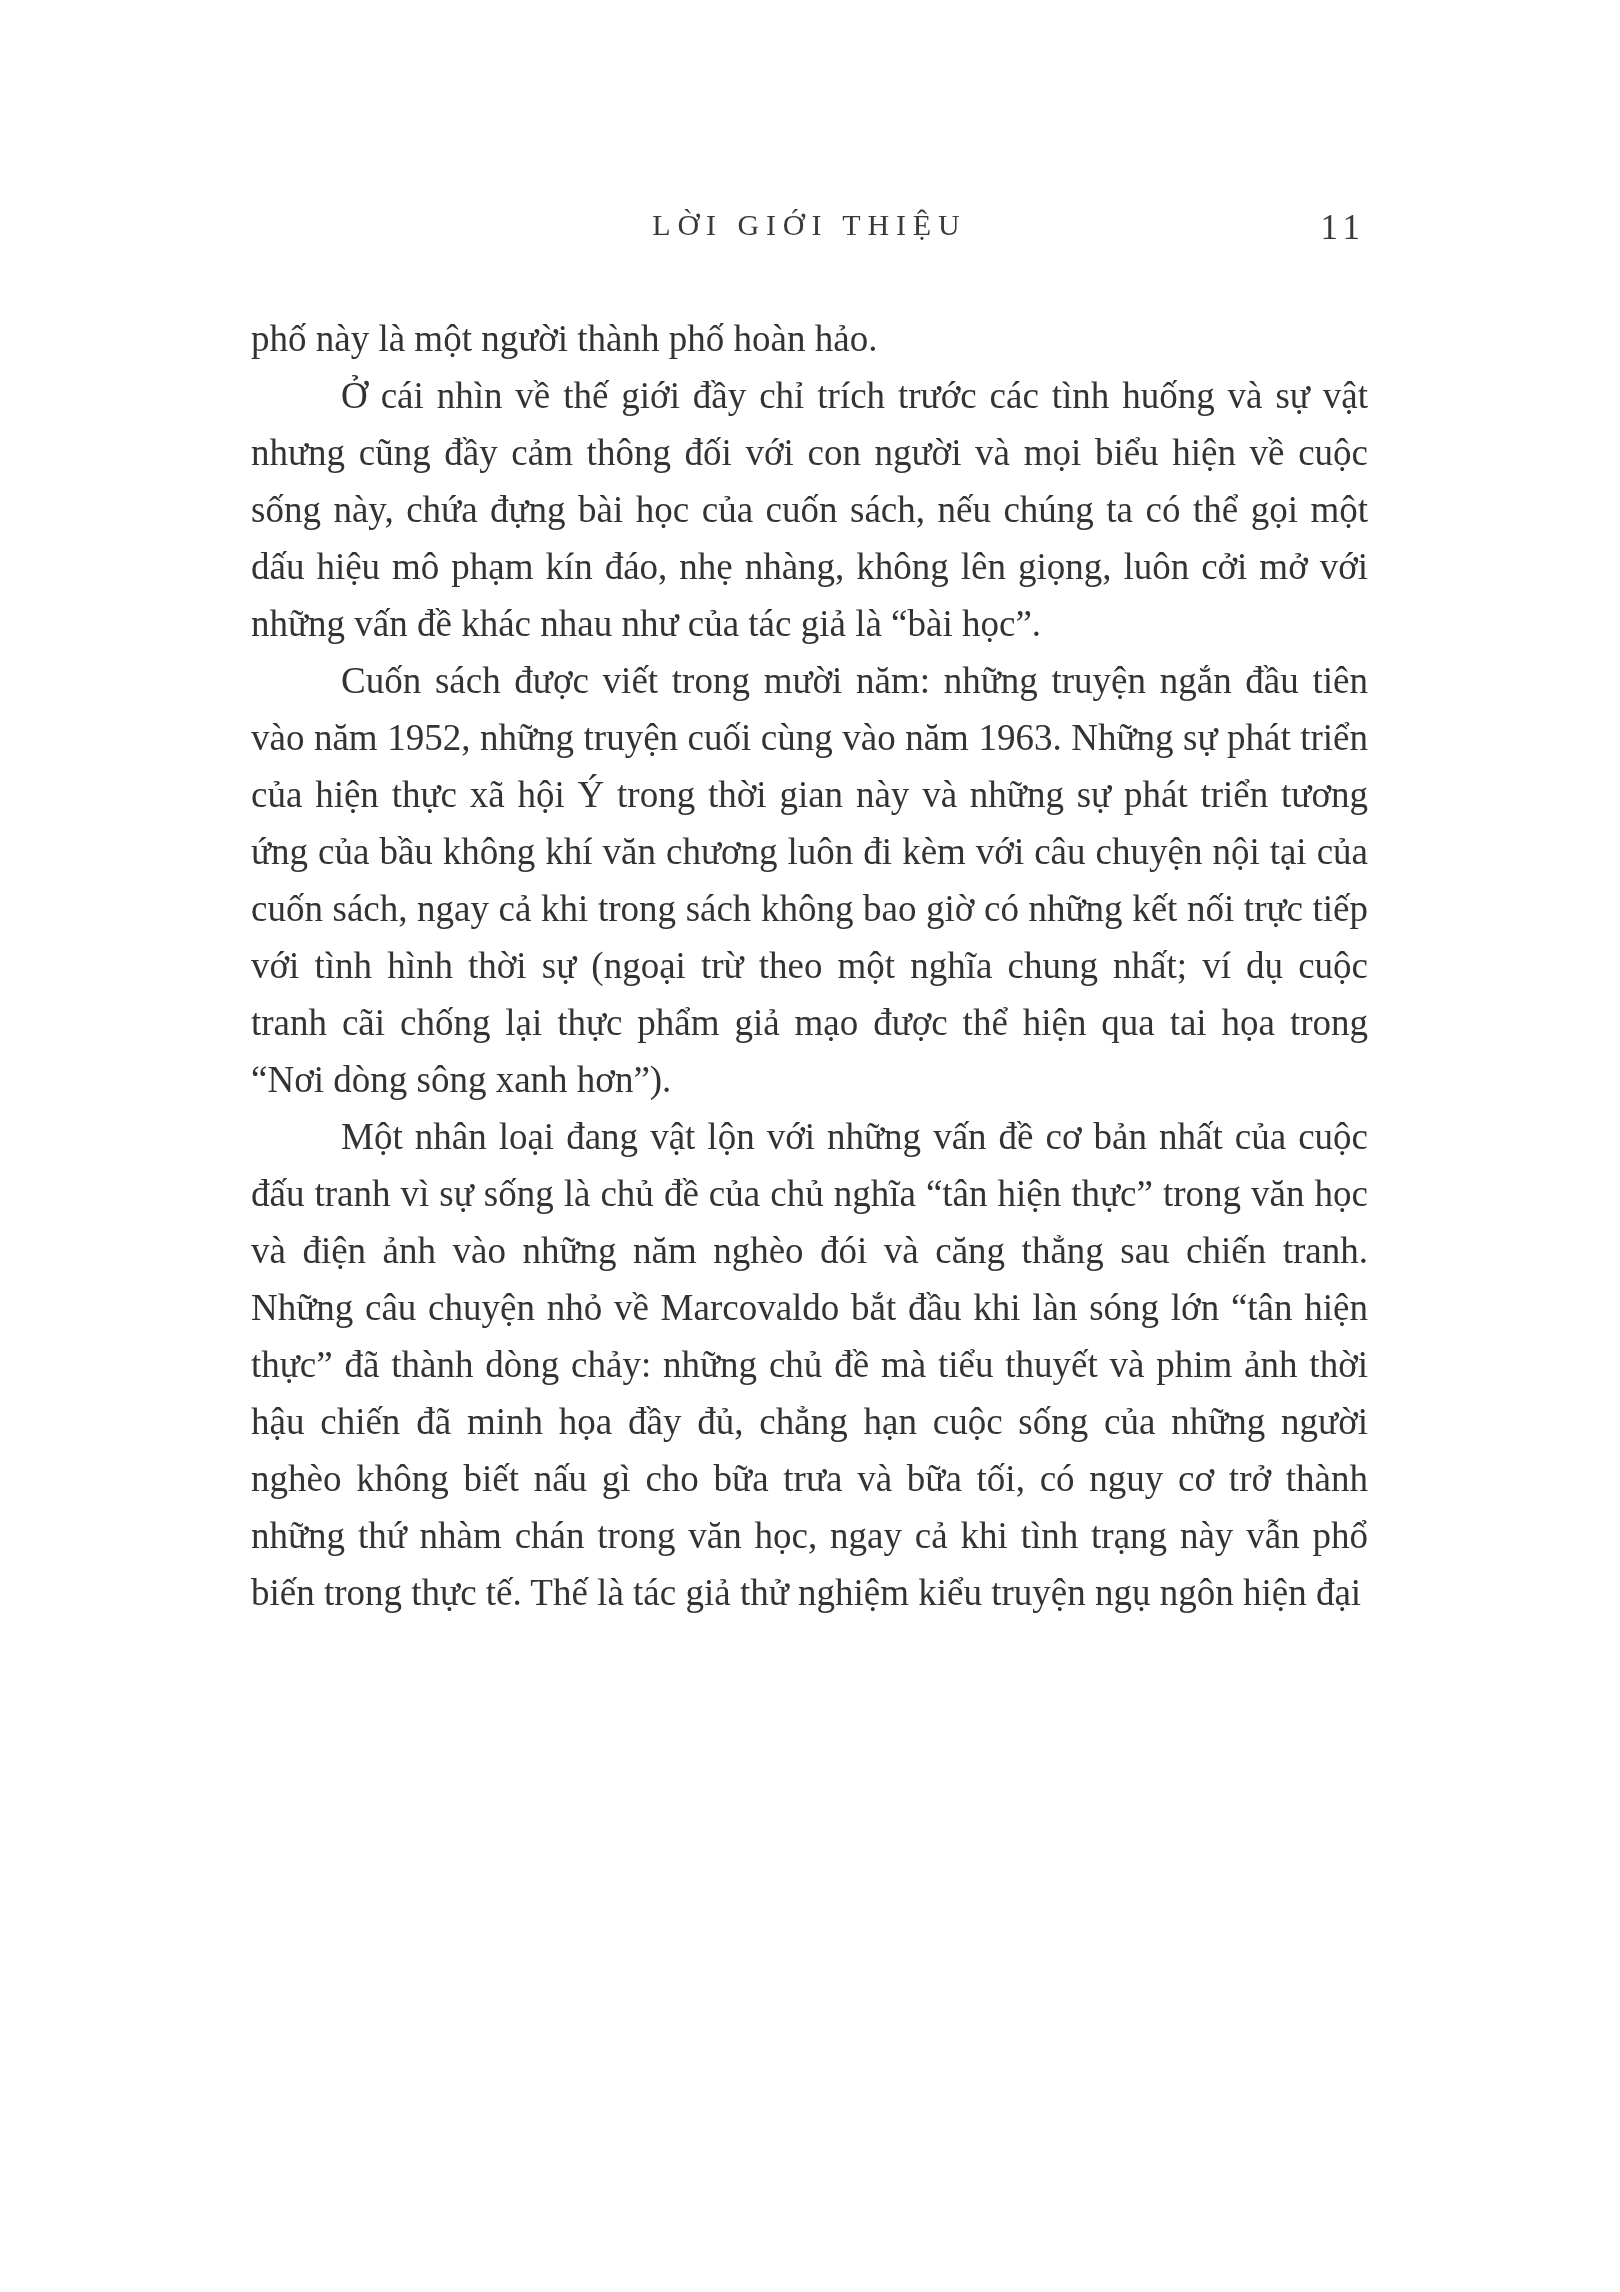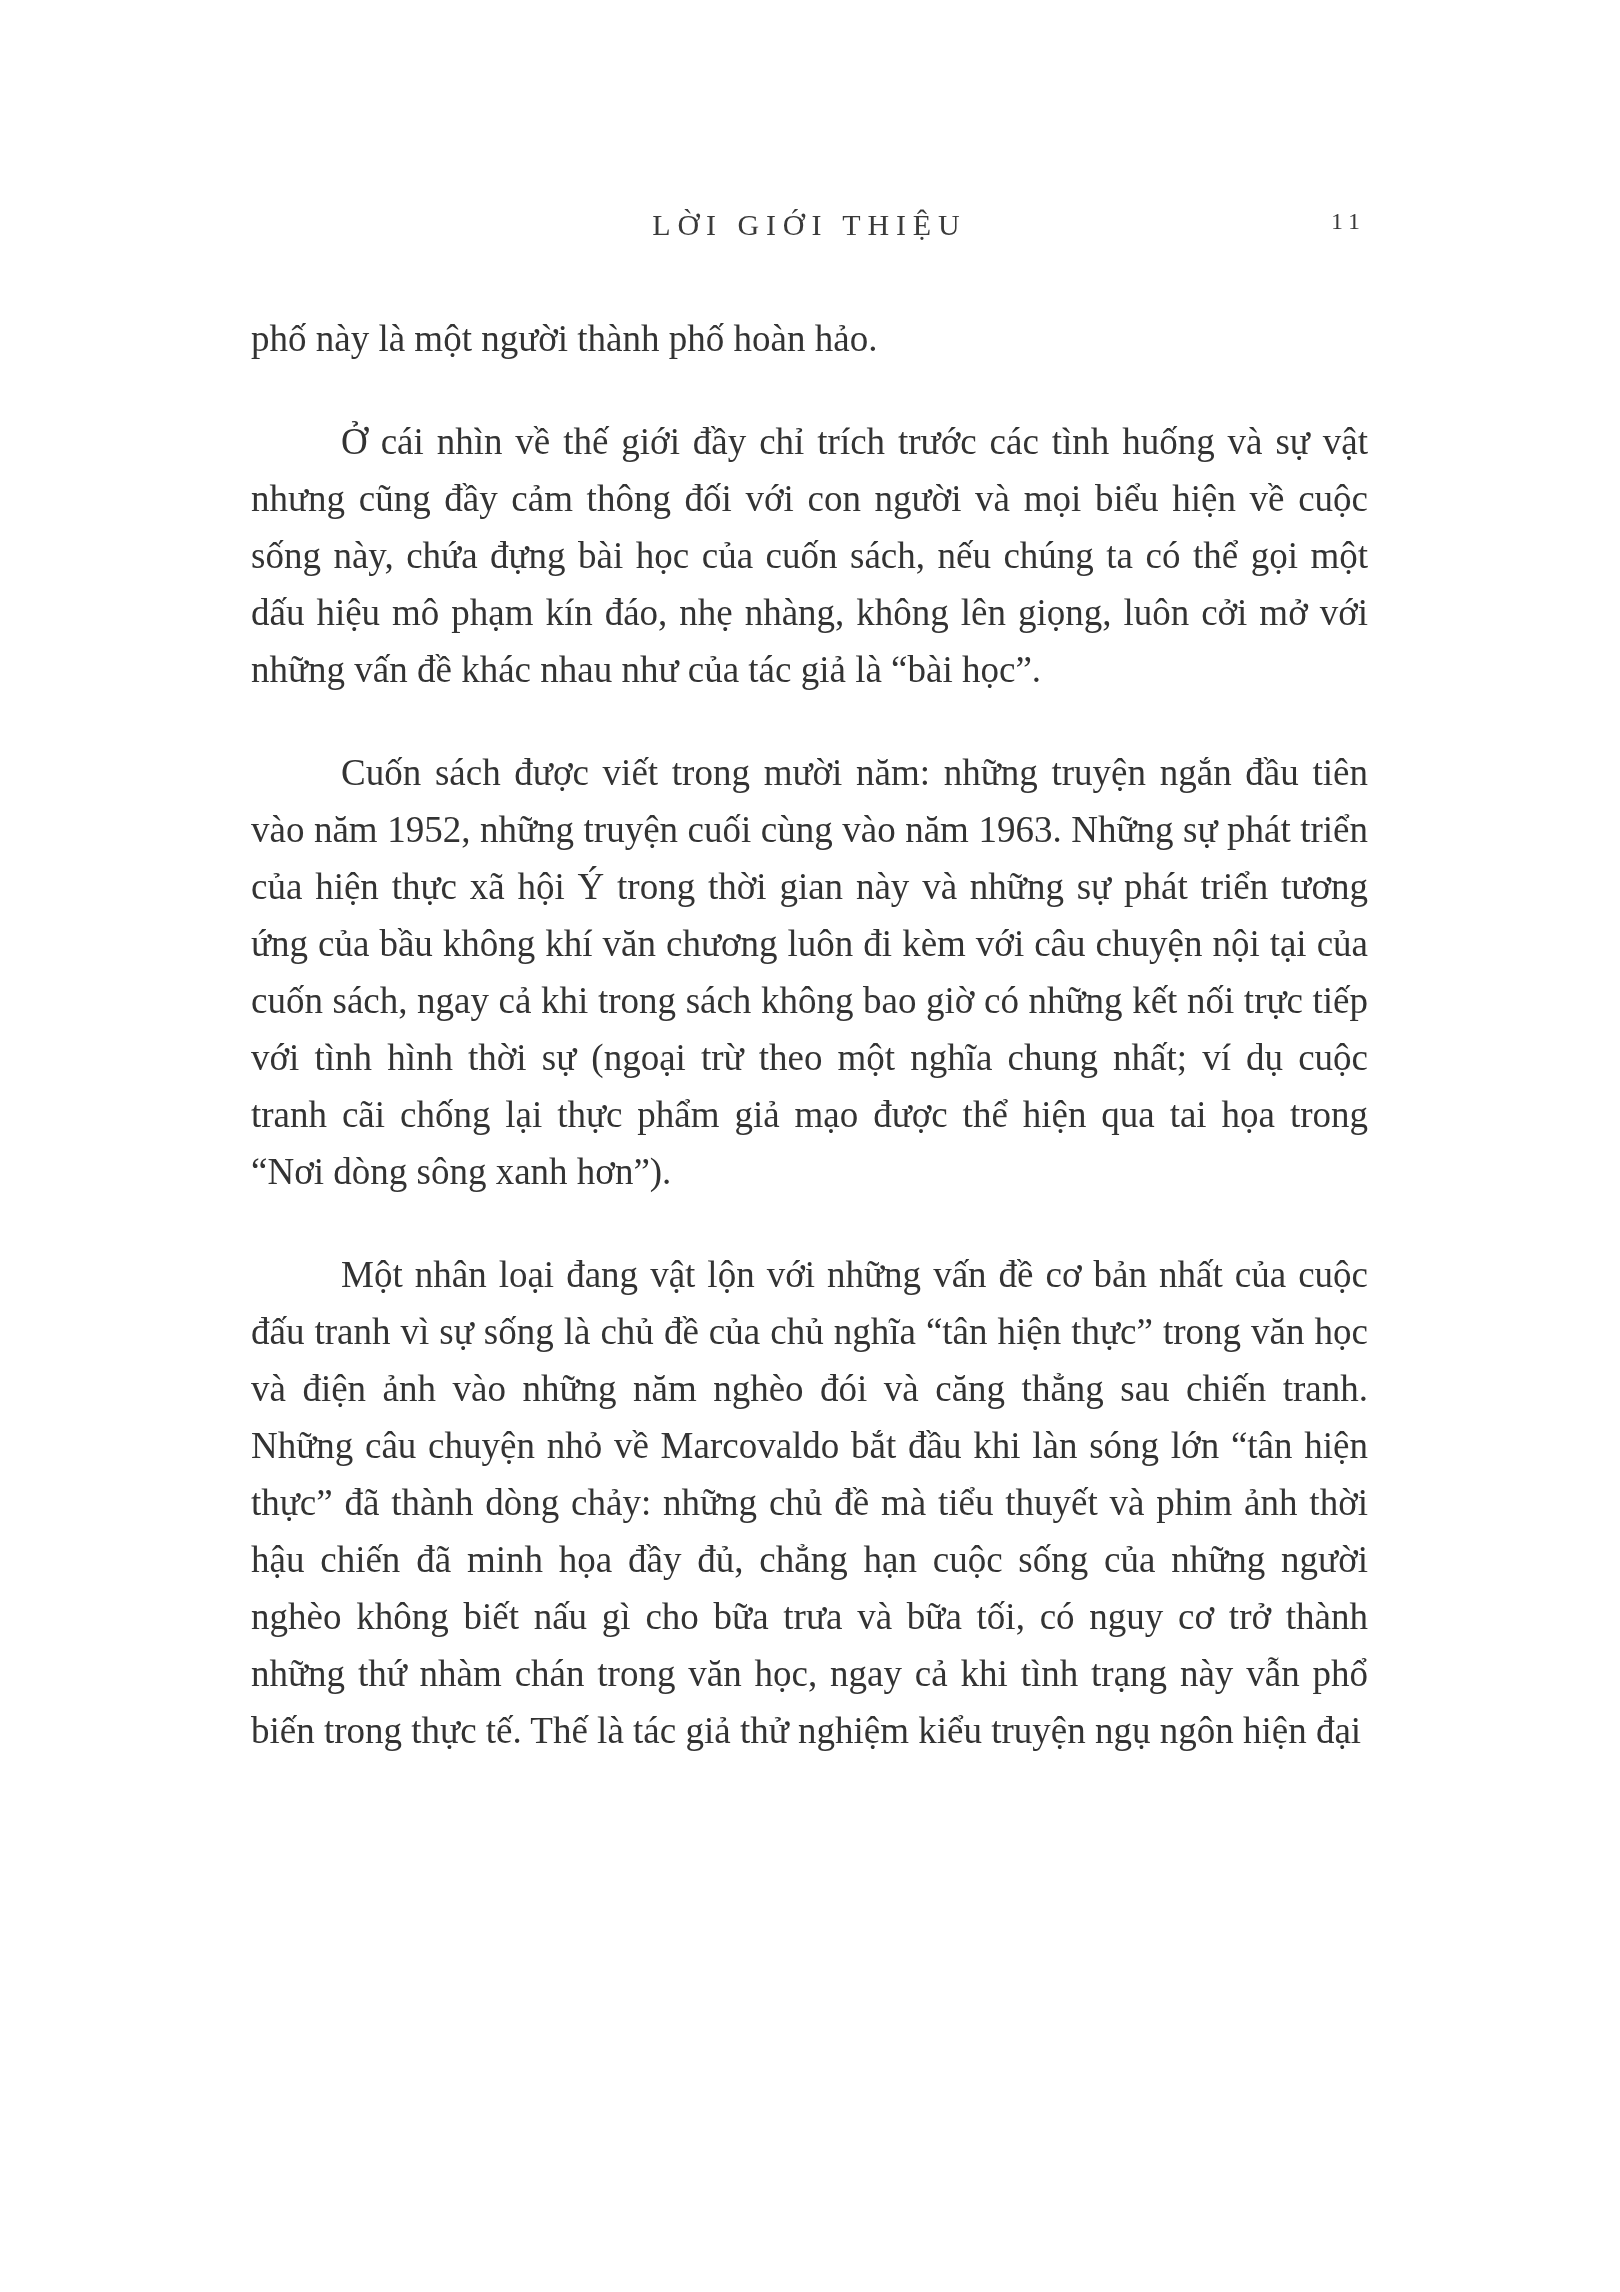--- a/index.html
+++ b/index.html
@@ -33,41 +33,40 @@
     text-align: center;
     font-size: 30px;
     letter-spacing: 6.9px;
     color: #3a3a3a;
     font-weight: 400;
   }
   .page-number {
     position: absolute;
     right: 2px;
     top: 0;
-    font-size: 24px;
+    font-size: 35px;
     letter-spacing: 5.9px;
     color: #3a3a3a;
   }
   .text-block {
     position: absolute;
     top: 310px;
     left: 251px;
     width: 1117px;
     font-size: 37px;
     line-height: 57px;
     text-align: justify;
     color: #333333;
   }
   .para {
     margin: 0;
     padding: 0;
   }
   .para.indent {
     text-indent: 90px;
-    margin-top: 46px;
   }
 </style>
 </head>
 <body>
 
 <div class="page">
 
   <header class="page-header">
     <span class="header-title">LỜI GIỚI THIỆU</span>
     <span class="page-number">11</span>

